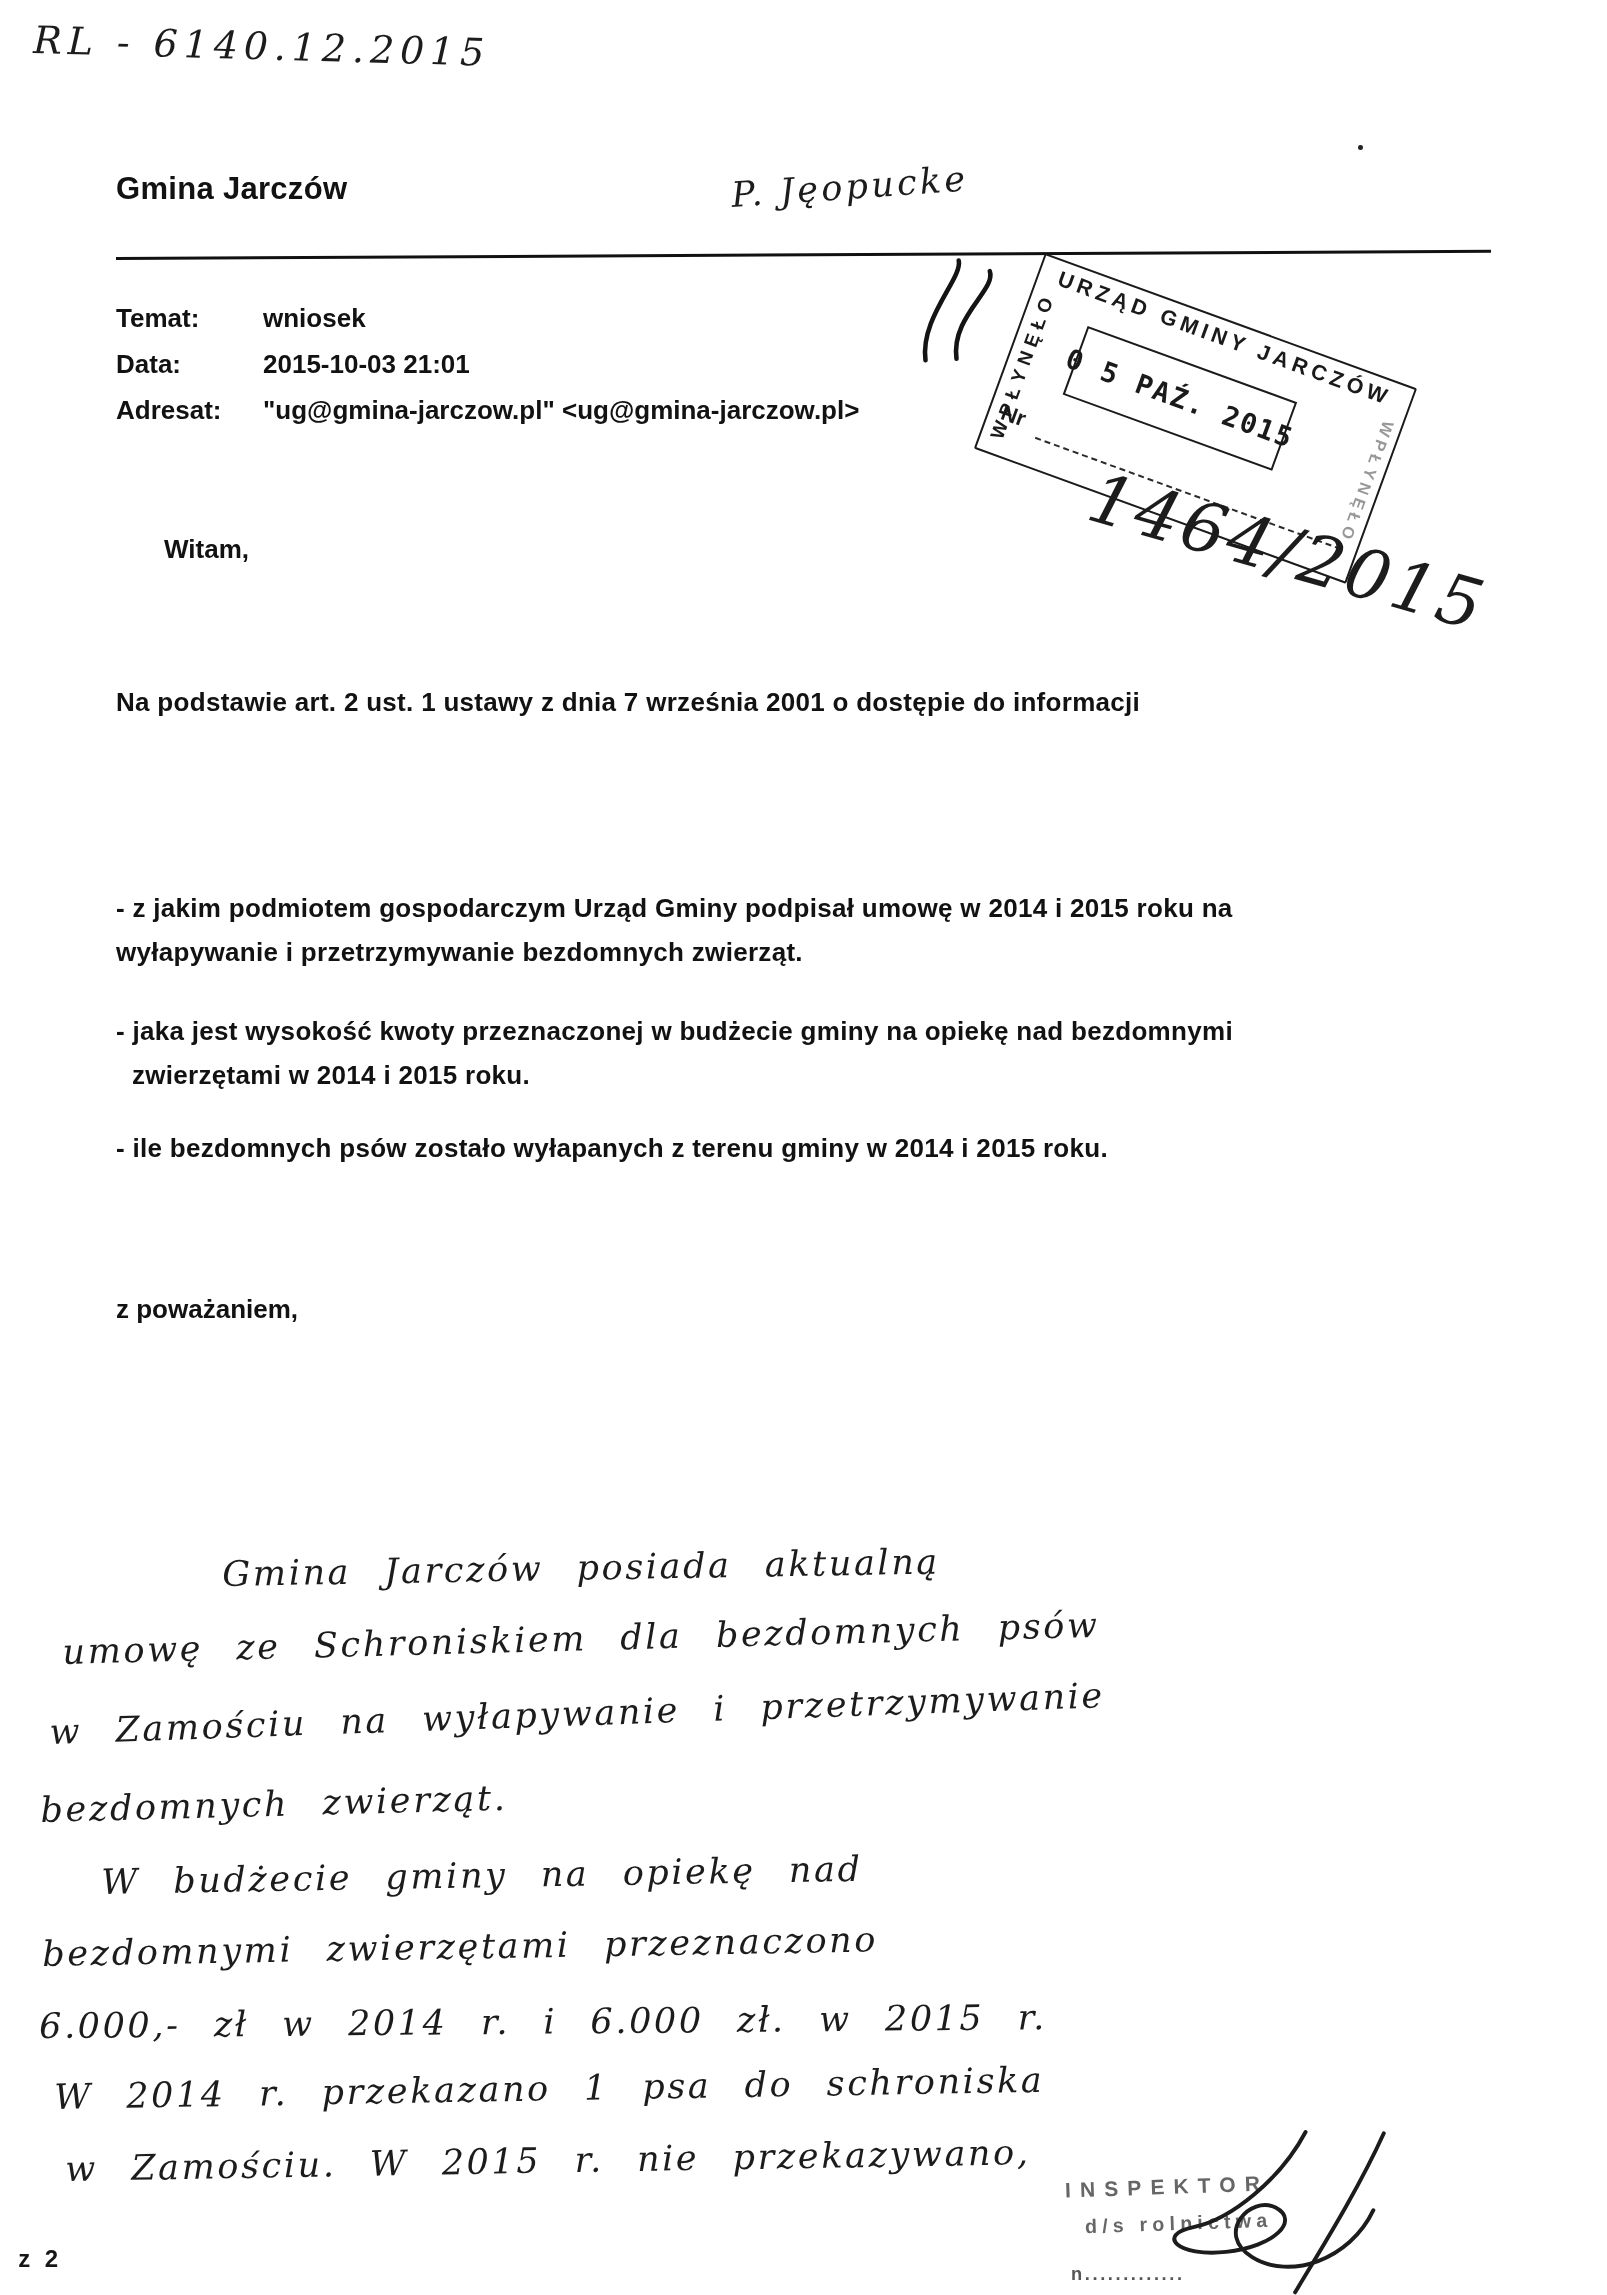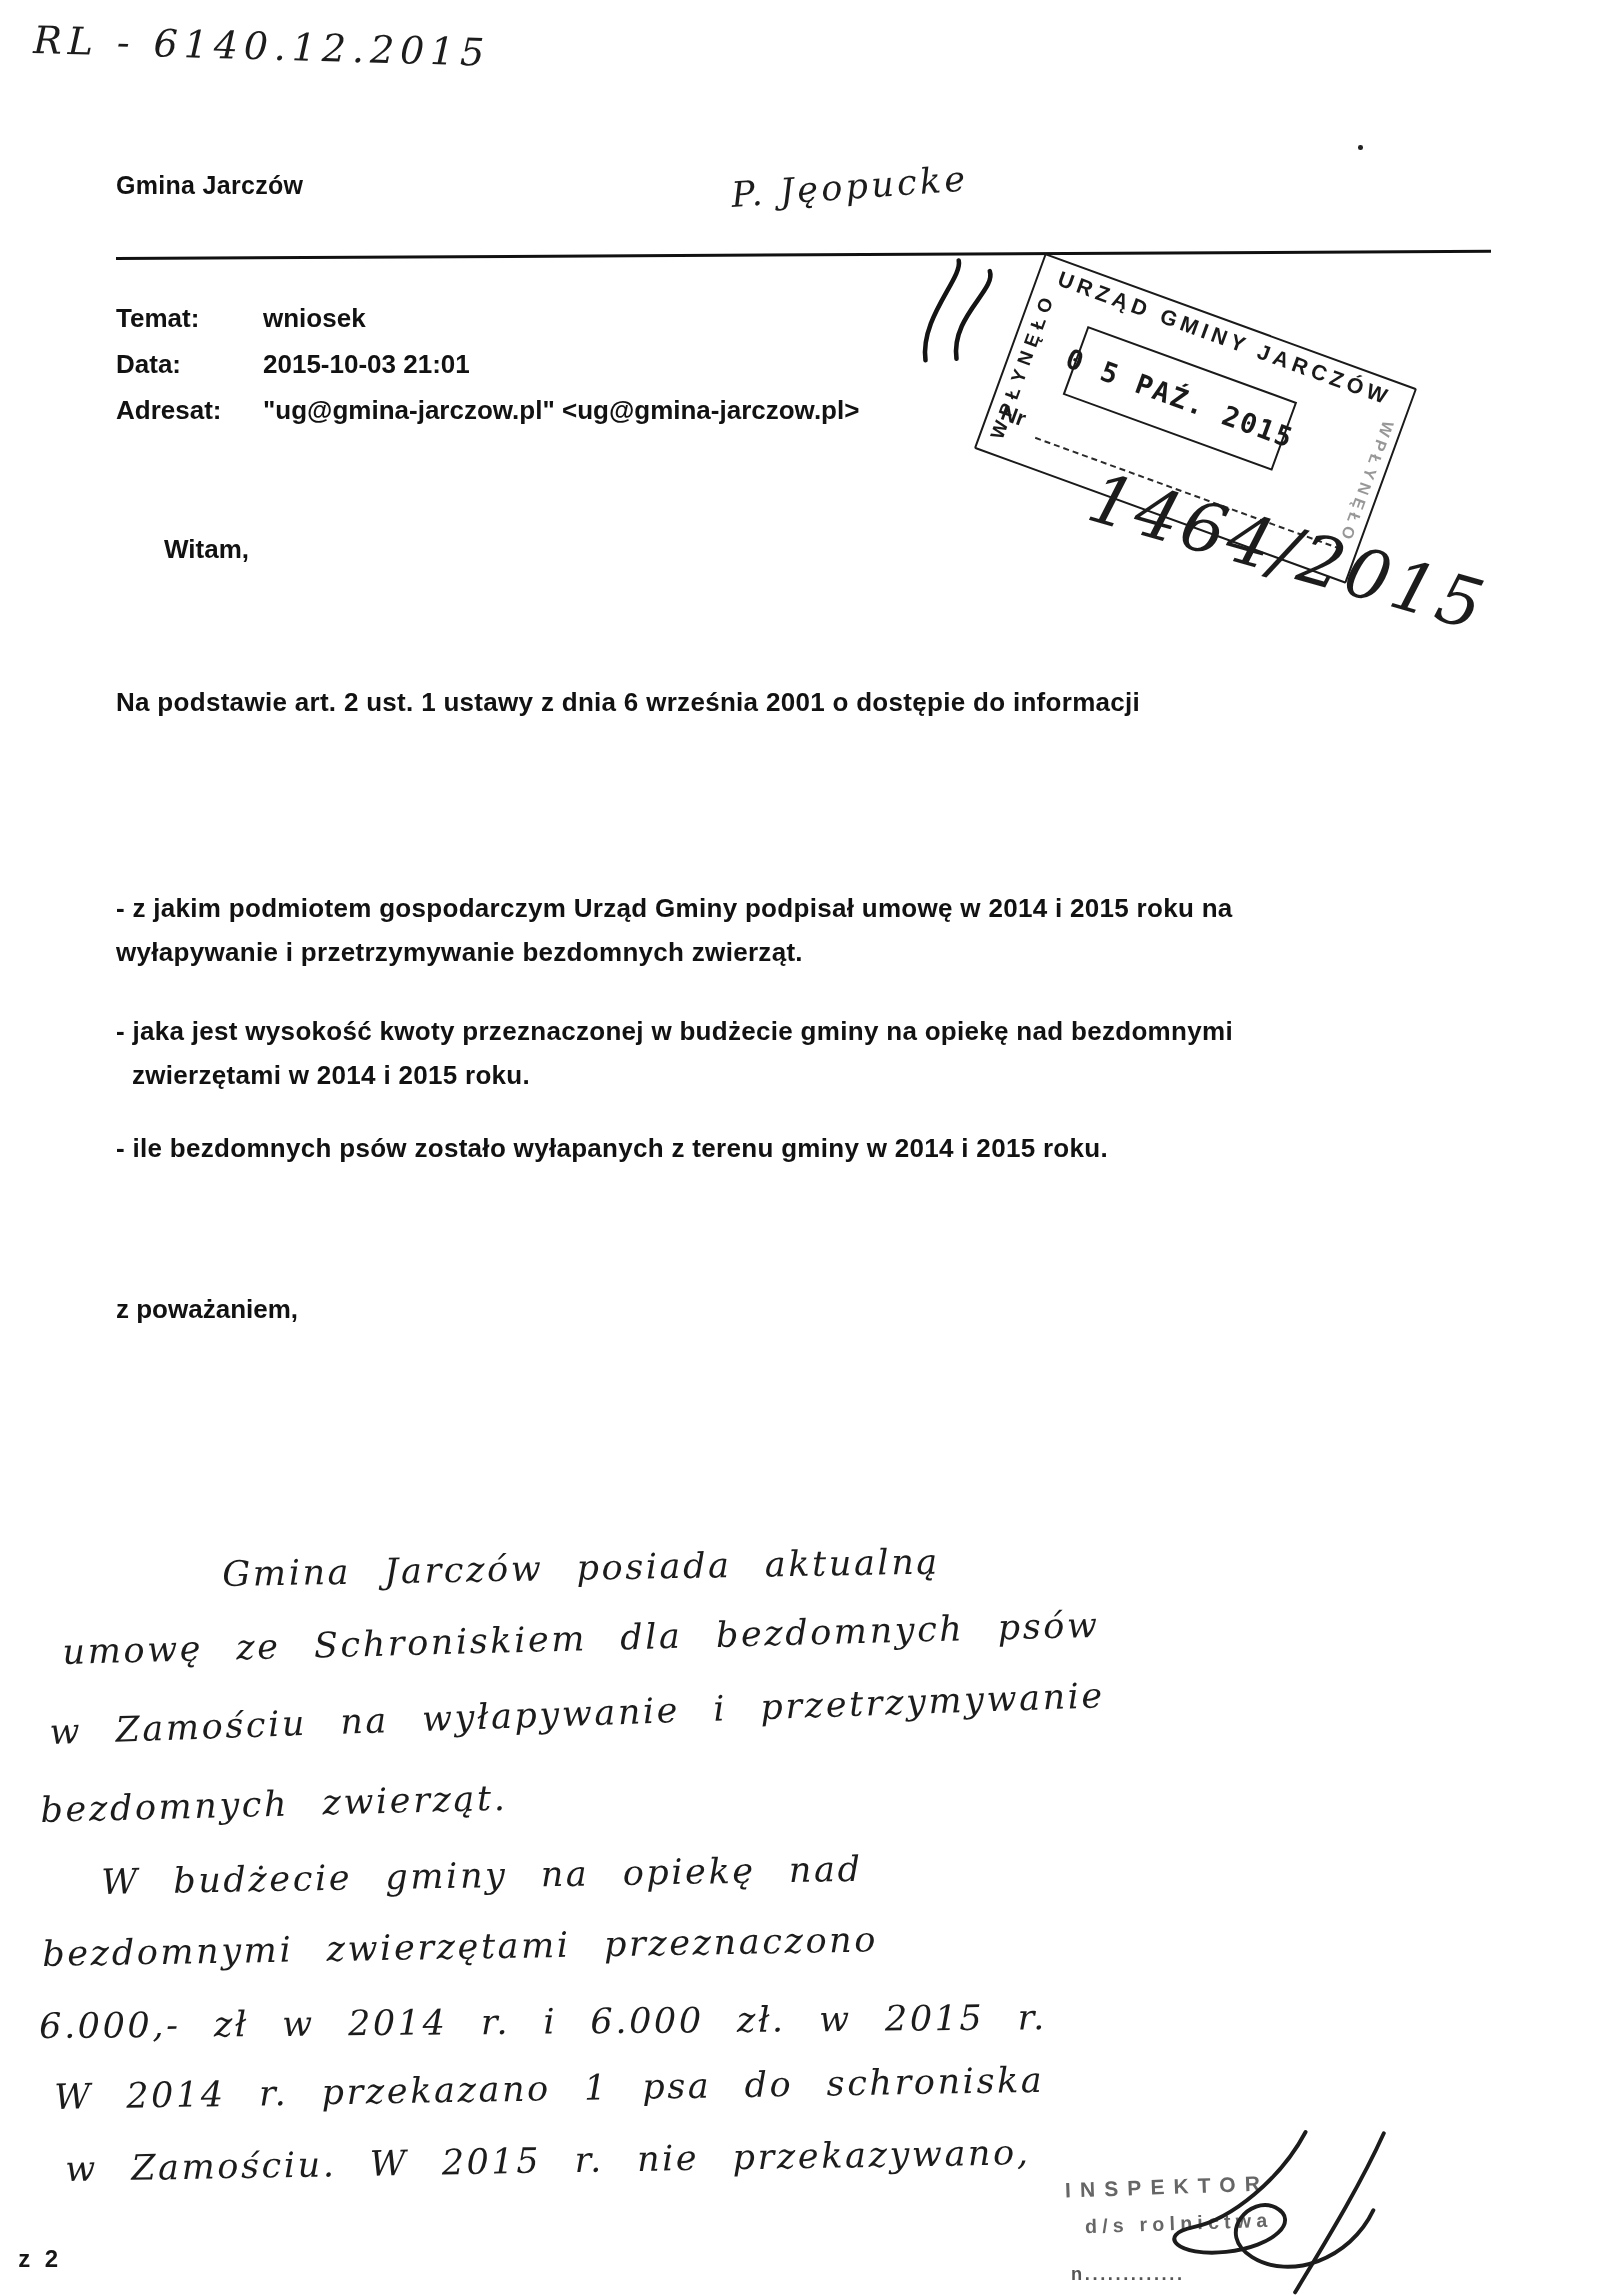--- a/index.html
+++ b/index.html
@@ -10,21 +10,21 @@
     height:2295px;
     background:#ffffff;
     overflow:hidden;
     font-family:"Liberation Sans", sans-serif;
     color:#161616;
   }
   .abs{position:absolute;}
   
   .print{font-family:"Liberation Sans", sans-serif; font-weight:600; font-size:26px; color:#121212; white-space:nowrap;}
   .print-wide{letter-spacing:0.3px;}
-  .sender{font-size:25px; font-weight:700; letter-spacing:0.3px;}
+  .sender{font-size:31px; font-weight:700; letter-spacing:0.3px;}
   
   .hand{
     font-family:"DejaVu Serif", serif;
     font-style:italic;
     color:#1c1c1c;
     white-space:nowrap;
   }
   .hand-ref{font-size:38px; letter-spacing:5.9px; transform:rotate(1.6deg); transform-origin:left top;}
   .hand-name{font-size:35px; letter-spacing:3.3px; transform:rotate(-4deg); transform-origin:left top;}
   .hand-line{font-size:35px; letter-spacing:2.6px; word-spacing:19.6px; transform-origin:left top;}
@@ -93,21 +93,21 @@
       <div class="stamp-date">0 5 PAŹ. 2015</div>
     </div>
     <div class="stamp-nr">Nr</div>
     <div class="stamp-line"></div>
   </div>
 
   <div class="abs hand hand-number" style="left:1102px; top:457px;">1464/2015</div>
 
   <div class="abs print" style="left:116px; top:534px;margin-left:48px;">Witam,</div>
 
-  <div class="abs print print-wide" style="left:116px; top:687px;">Na podstawie art. 2 ust. 1 ustawy z dnia 6 września 2001 o dostępie do informacji</div>
+  <div class="abs print print-wide" style="left:116px; top:687px;">Na podstawie art. 2 ust. 1 ustawy z dnia 7 września 2001 o dostępie do informacji</div>
 
   <div class="abs print print-wide" style="left:116px; top:893px;">- z jakim podmiotem gospodarczym Urząd Gminy podpisał umowę w 2014 i 2015 roku na</div>
   <div class="abs print print-wide" style="left:116px; top:937px;">wyłapywanie i przetrzymywanie bezdomnych zwierząt.</div>
 
   <div class="abs print print-wide" style="left:116px; top:1016px;">- jaka jest wysokość kwoty przeznaczonej w budżecie gminy na opiekę nad bezdomnymi</div>
   <div class="abs print print-wide" style="left:132px; top:1060px;">zwierzętami w 2014 i 2015 roku.</div>
 
   <div class="abs print print-wide" style="left:116px; top:1133px;">- ile bezdomnych psów zostało wyłapanych z terenu gminy w 2014 i 2015 roku.</div>
 
   <div class="abs print" style="left:116px; top:1294px;">z poważaniem,</div>

